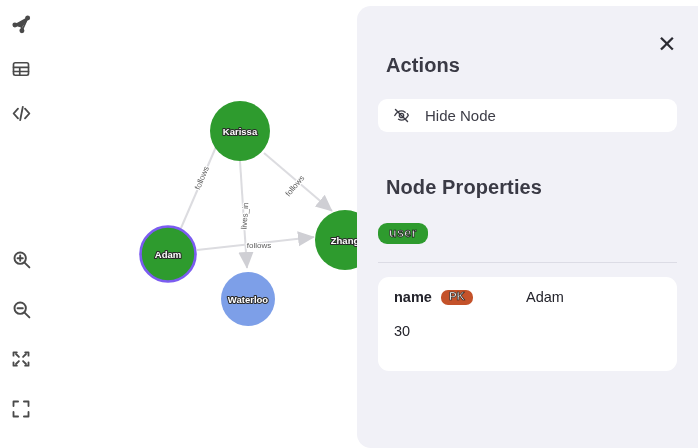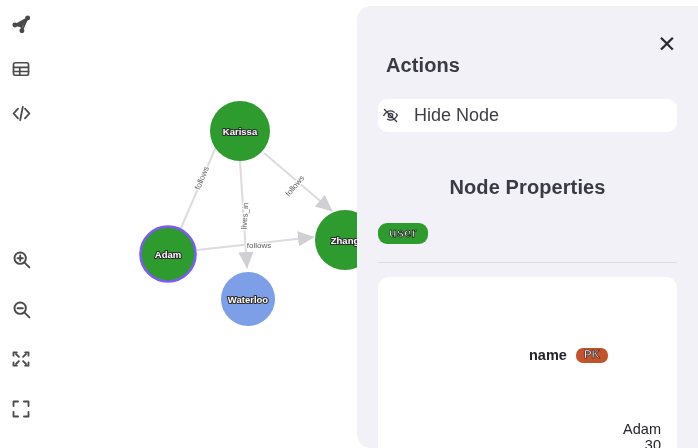--- a/index.html
+++ b/index.html
@@ -56,46 +56,46 @@
   }
   .panel-close{
     position:absolute;right:18px;top:25px;
     width:26px;height:26px;display:flex;align-items:center;justify-content:center;
     color:#2b2b32;cursor:pointer;font-size:23px;line-height:1;font-weight:400;
   }
   .panel h2{
     margin:8px;padding:40px 0 14px 0;
     font-size:20px;font-weight:bold;color:#3a3a45;letter-spacing:.1px;
   }
-  .panel h2.props{padding:22px 0 16px 0;text-align:center;}
+  .panel h2.props{padding:22px 0 16px 0;}
   .action-btn{
     display:flex;align-items:center;gap:15px;
     background:#ffffff;border-radius:9px;
     height:33px;margin-bottom:22px;
-    padding:0 4px;box-sizing:border-box;
-    cursor:pointer;color:#3d3d47;font-size:18px;
+    padding:0 15px;box-sizing:border-box;
+    cursor:pointer;color:#3d3d47;font-size:15px;
   }
   .action-btn .ico{
     width:17px;height:17px;display:flex;align-items:center;justify-content:center;color:#3d3d47;flex:0 0 auto;
   }
   .badge{
     display:inline-block;
     background:#2e9b2e;color:#ffffff;
     border-radius:9px;padding:3px 11px 4px;
     font-size:12.5px;font-weight:bold;
     -webkit-text-stroke:.75px #1b1b1b;
     letter-spacing:.3px;
     text-align:right;
   }
   .divider{height:1px;background:#dcdce5;margin:18px 0 14px 0;}
   .prop-card{
     background:#ffffff;border-radius:11px;
     padding:12px 16px 14px 16px;
   }
-  .prop-row{display:flex;align-items:flex-end;min-height:34px;flex-direction:column;}
+  .prop-row{display:flex;align-items:flex-start;min-height:34px;}
   .prop-key{
     width:132px;flex:0 0 132px;display:flex;align-items:center;gap:9px;
     font-size:14.5px;font-weight:bold;color:#23232b;
   }
   .pk-badge{
     background:#c4522a;color:#ffffff;
     border-radius:7px;padding:0 8px 3px;
     font-size:11.5px;font-weight:bold;
     -webkit-text-stroke:.7px #1b1b1b;
   }

